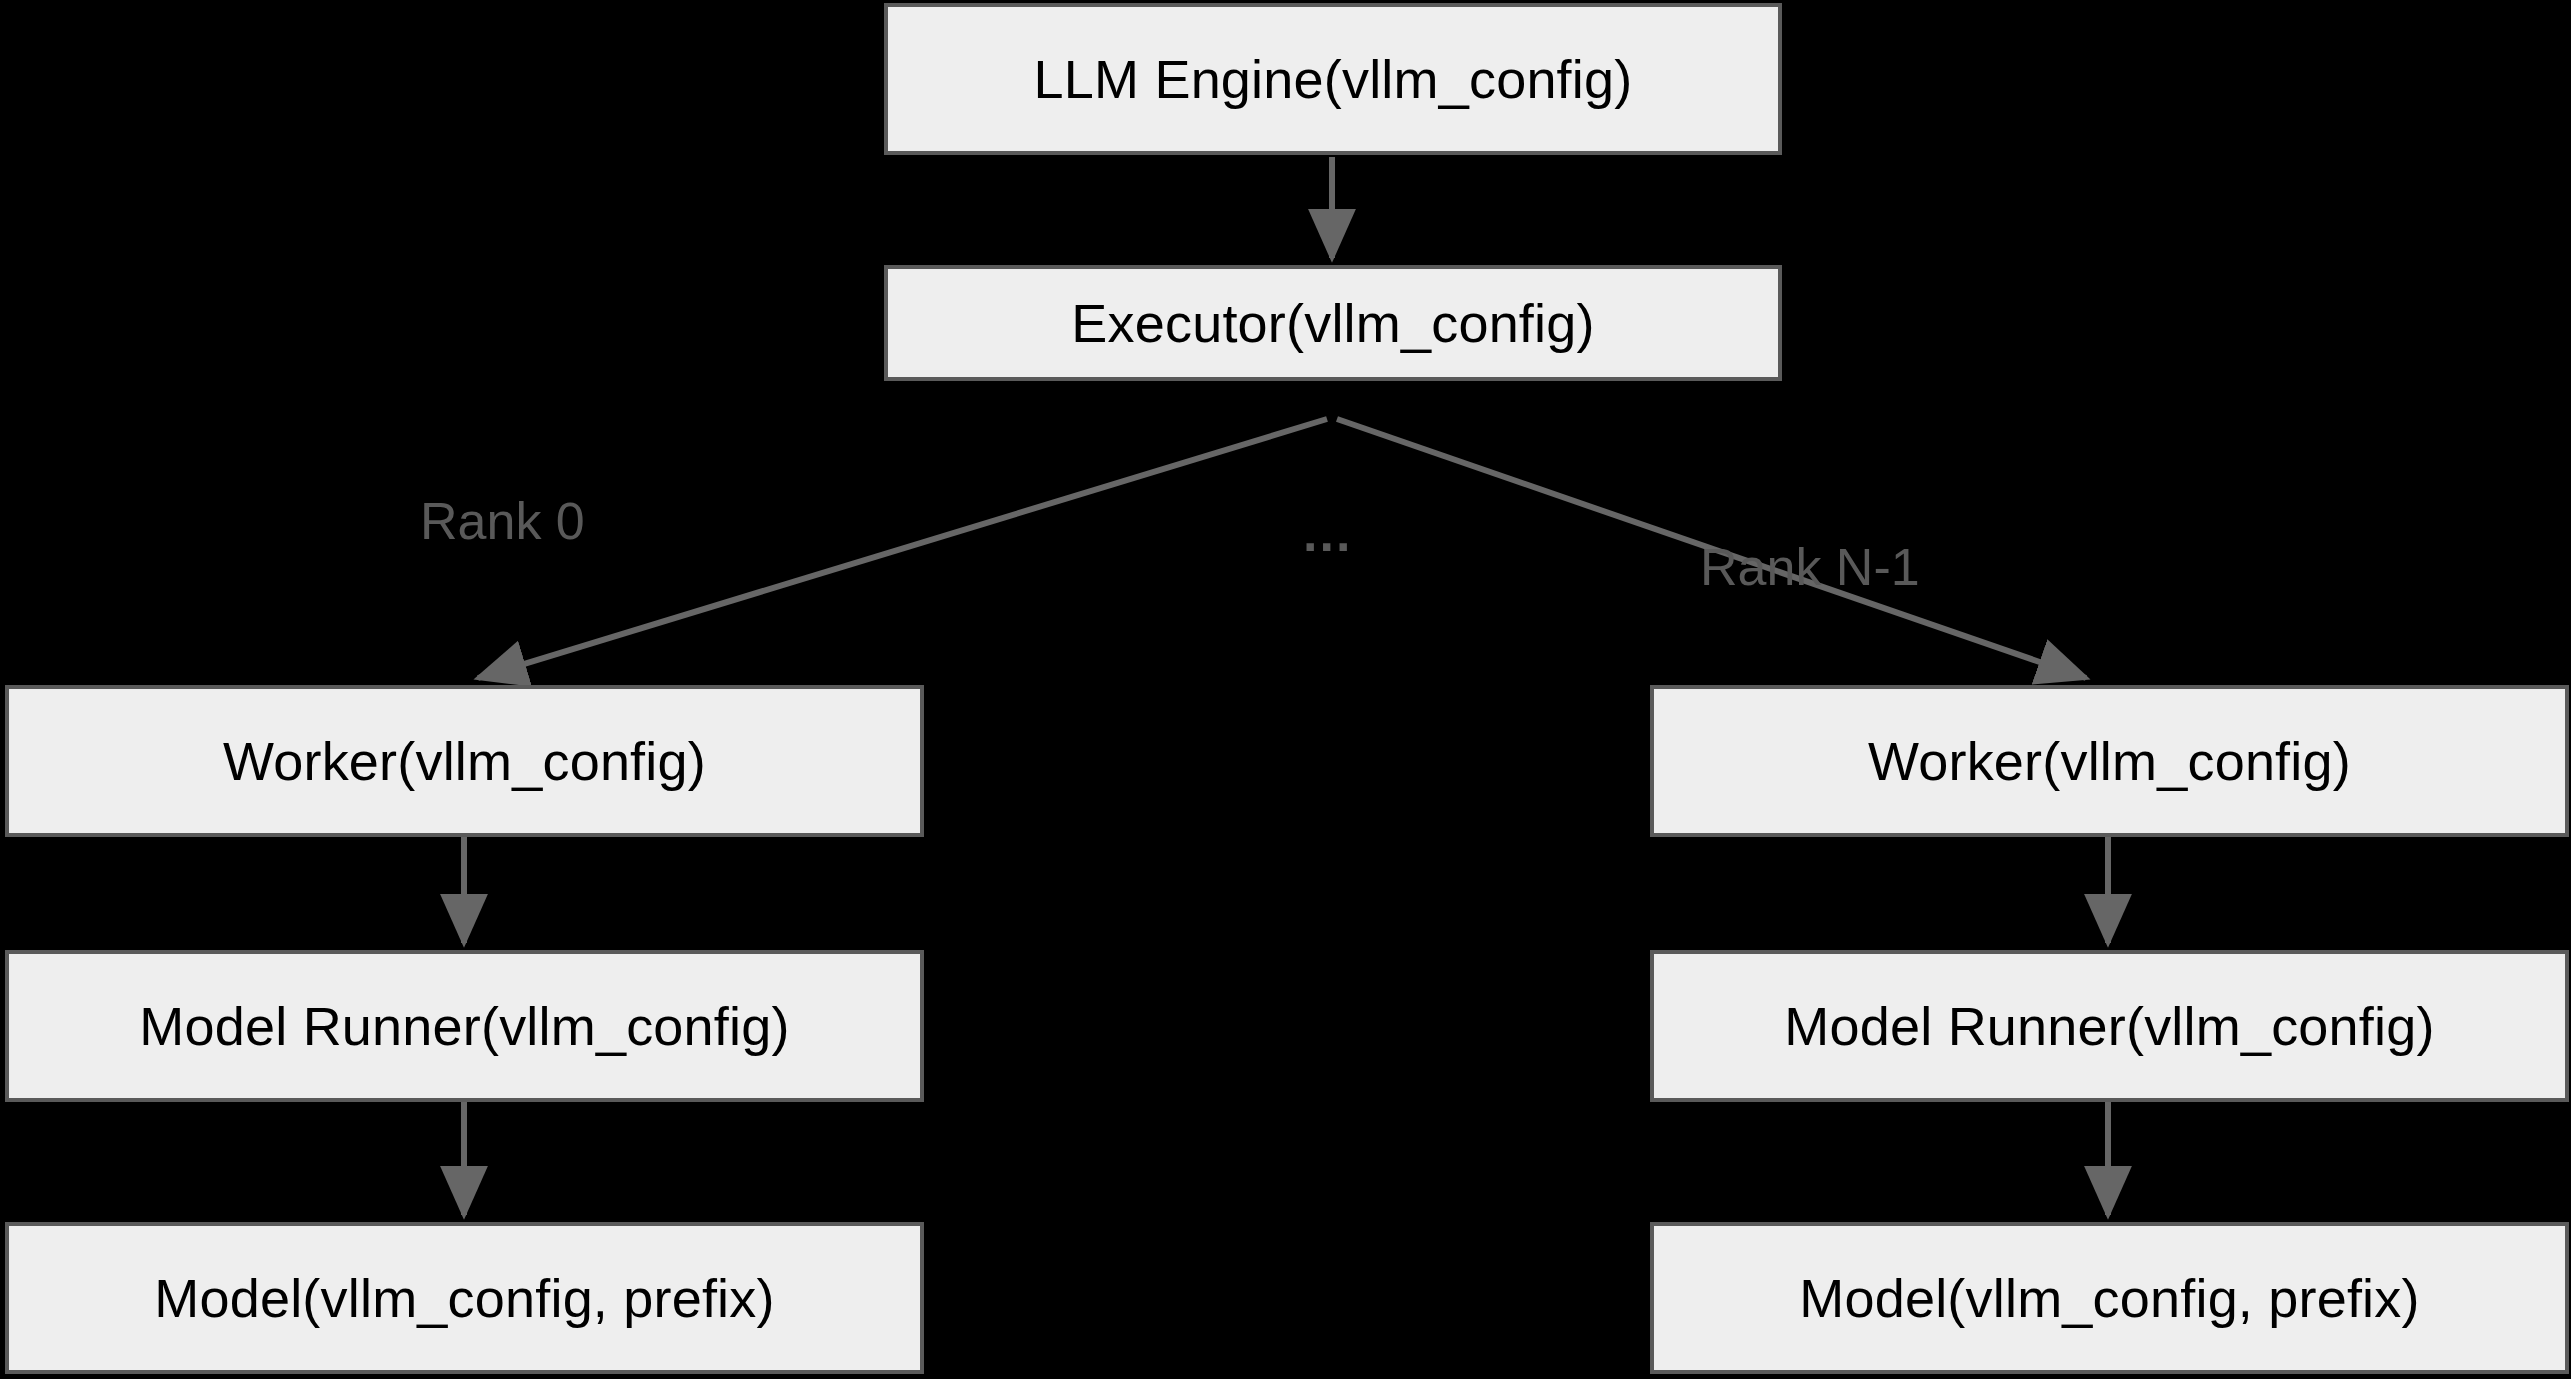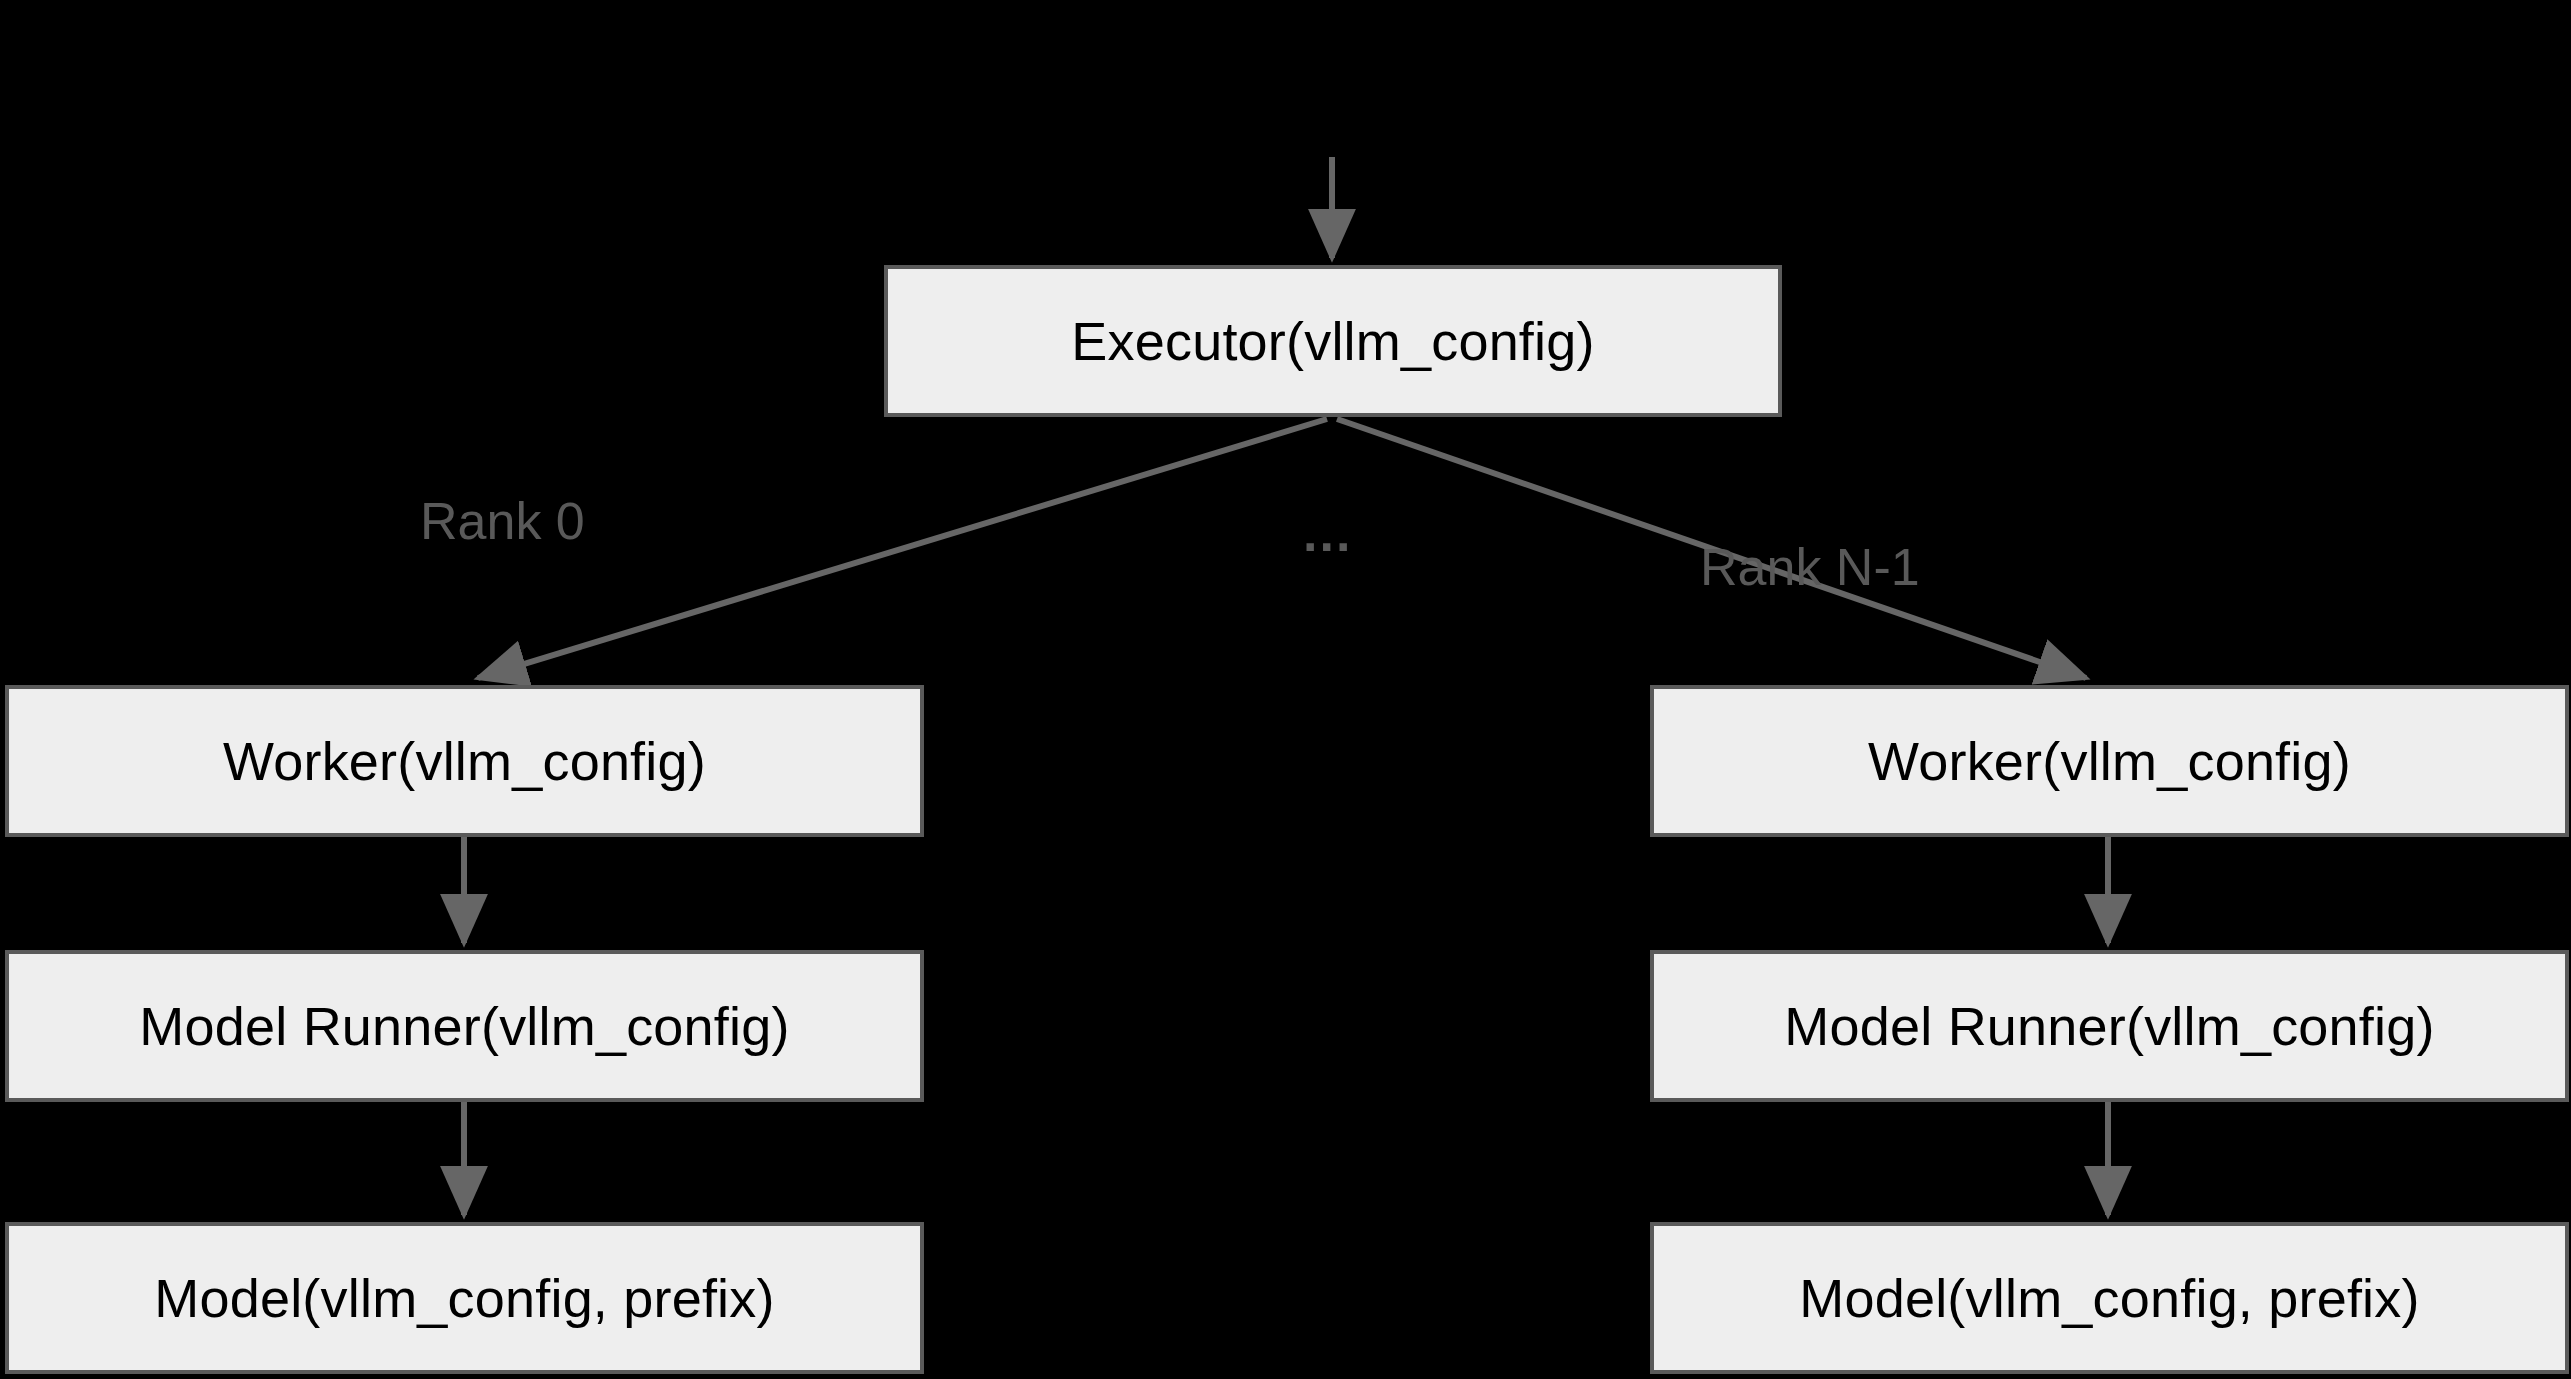--- a/index.html
+++ b/index.html
@@ -76,22 +76,23 @@
 
     <line x1="1337" y1="419" x2="2086" y2="678" stroke="#666666" stroke-width="6" marker-end="url(#arrowhead)"></line>
 
     <line x1="464" y1="837" x2="464" y2="943" stroke="#666666" stroke-width="6" marker-end="url(#arrowhead)"></line>
     <line x1="464" y1="1102" x2="464" y2="1215" stroke="#666666" stroke-width="6" marker-end="url(#arrowhead)"></line>
 
     <line x1="2108" y1="837" x2="2108" y2="943" stroke="#666666" stroke-width="6" marker-end="url(#arrowhead)"></line>
     <line x1="2108" y1="1102" x2="2108" y2="1215" stroke="#666666" stroke-width="6" marker-end="url(#arrowhead)"></line>
   </svg>
 
+  <div class="node" style="left:884px; top:3px; width:898px; height:152px;">LLM Engine(vllm_config)</div>
 
-  <div class="node" style="left:884px; top:265px; width:898px; height:152px;">Executor(vllm_config)</div>
+  <div class="node" style="left:884px; top:265px; width:898px; height:116px;">Executor(vllm_config)</div>
 
   <div class="node" style="left:5px; top:685px; width:919px; height:152px;">Worker(vllm_config)</div>
 
   <div class="node" style="left:5px; top:950px; width:919px; height:152px;">Model Runner(vllm_config)</div>
 
   <div class="node" style="left:5px; top:1222px; width:919px; height:152px;">Model(vllm_config, prefix)</div>
 
   <div class="node" style="left:1650px; top:685px; width:919px; height:152px;">Worker(vllm_config)</div>
 
   <div class="node" style="left:1650px; top:950px; width:919px; height:152px;">Model Runner(vllm_config)</div>

